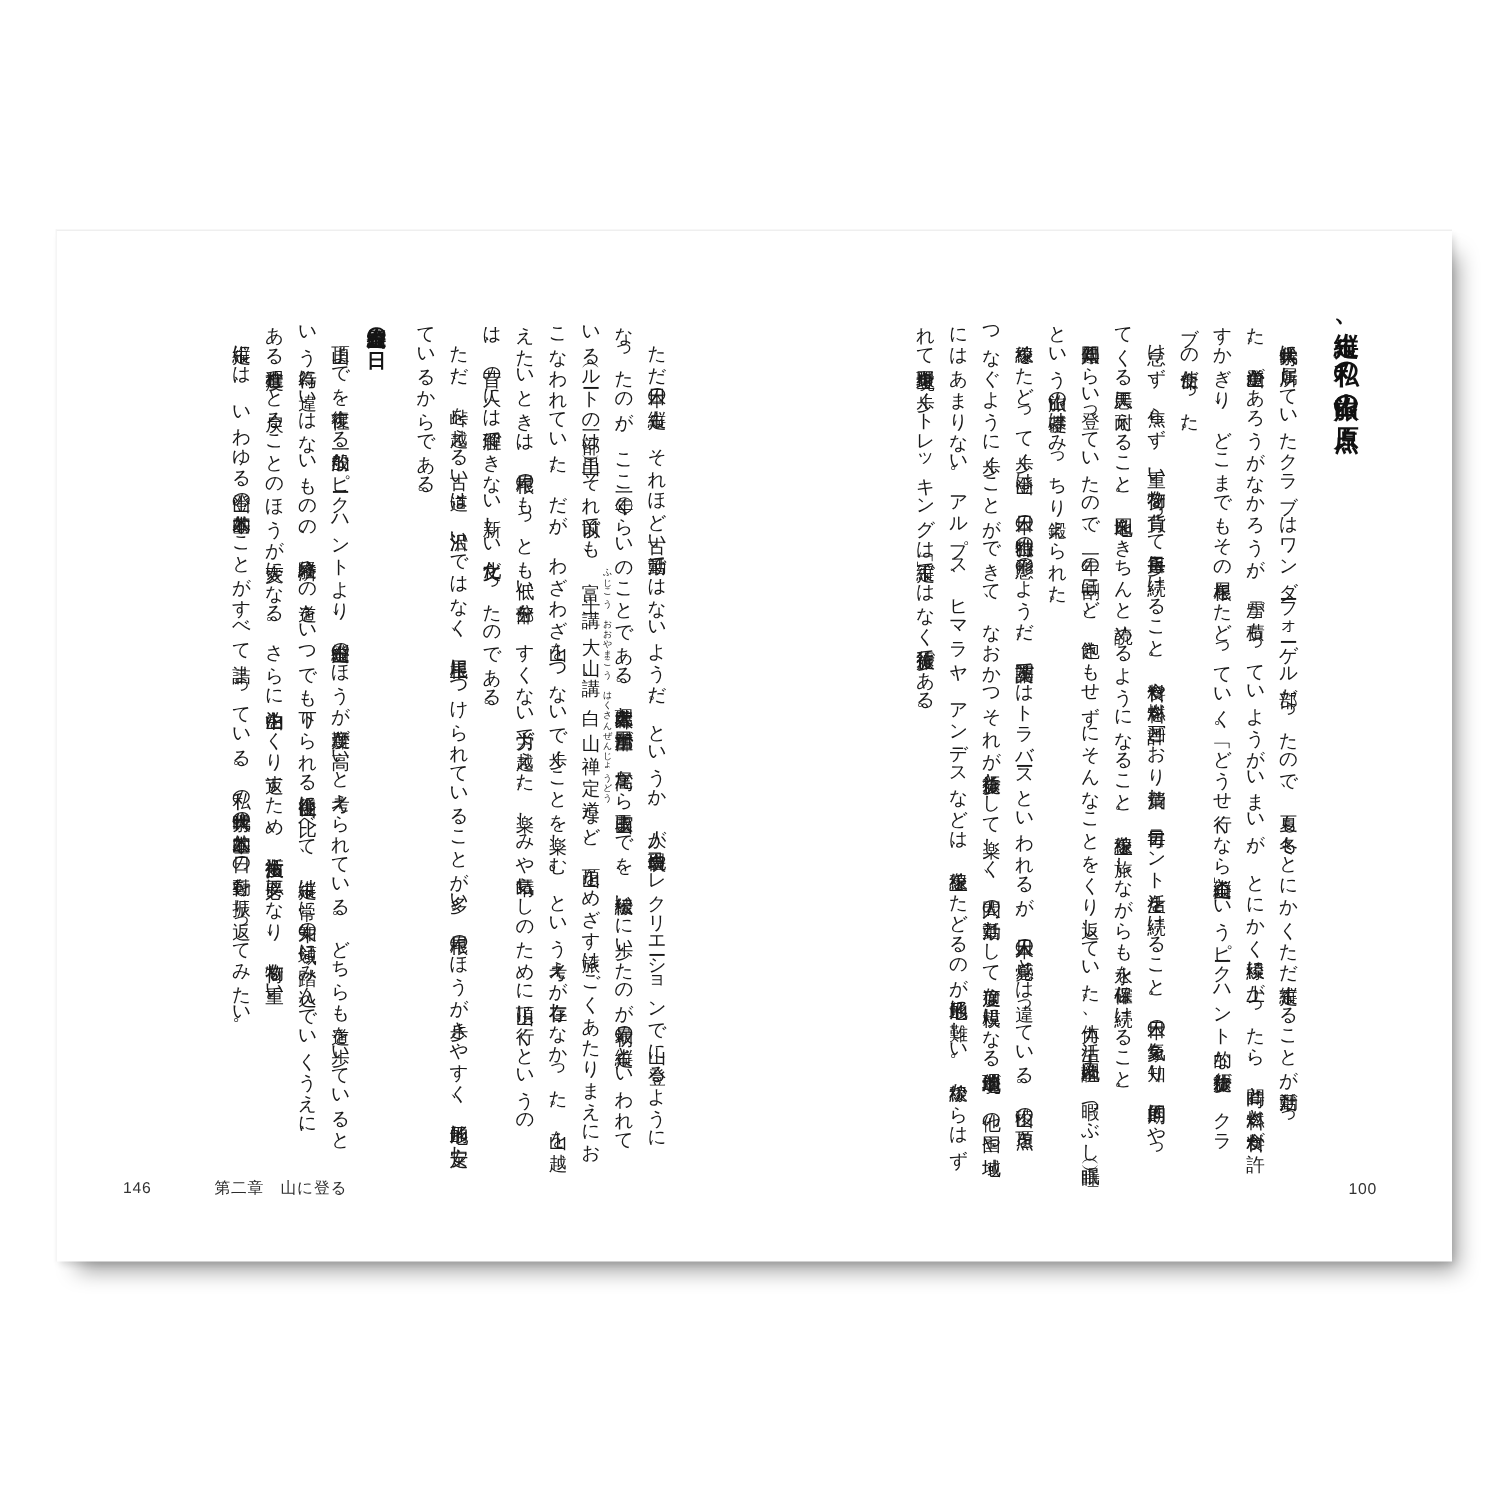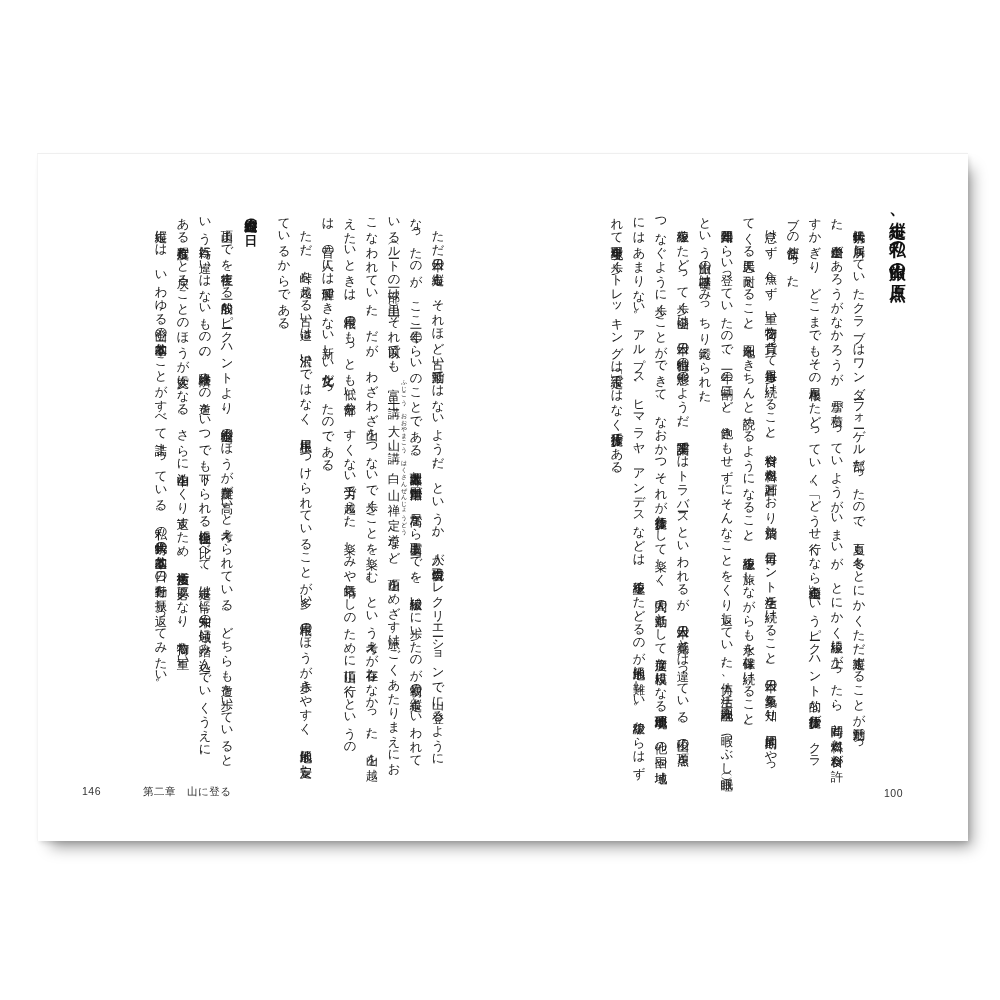--- a/index.html
+++ b/index.html
@@ -92,21 +92,21 @@
   .footer {
     position: absolute;
     bottom: 42px;
     font-family: "Liberation Sans", "DejaVu Sans", sans-serif;
     font-size: 10.5px;
     color: #333333;
     letter-spacing: 0.5px;
     white-space: nowrap;
   }
   .footer-left  { left: 44px; }
-  .footer-right { right: 65px; margin-left: 48px; }
+  .footer-right { right: 50px; margin-left: 48px; }
   .footer .running-head { margin-left: 42px; color: #2b2b2b; }
 </style>
 </head>
 <body>
 
 <div class="spread">
 
   <div class="page page-left">
     <div class="vtext">
         <p>ただ日本の縦走も、それほど古い活動ではないようだ。というか、人が自己表現やレクリエーションで山に登るようになったのが、ここ一〇〇年くらいのことである。木暮理太郎と田部重治が、高尾から雲取山までを、稜線伝いに歩いたのが最初の縦走といわれている（ルートの一部は山里）。それ以前でも、<ruby>富士講<rt>ふじこう</rt></ruby>、<ruby>大山講<rt>おおやまこう</rt></ruby>、<ruby>白山禅定道<rt>はくさんぜんじょうどう</rt></ruby>など、山頂をめざす旅はごくあたりまえにおこなわれていた。だが、わざわざ山をつないで歩くことを楽しむ、という考えが存在しなかった。山を越えたいときは、尾根のもっとも低い部分を、すくない労力で越えた。楽しみや気晴らしのために山頂に行くというのは、昔の人には理解できない新しい文化だったのである。</p>

